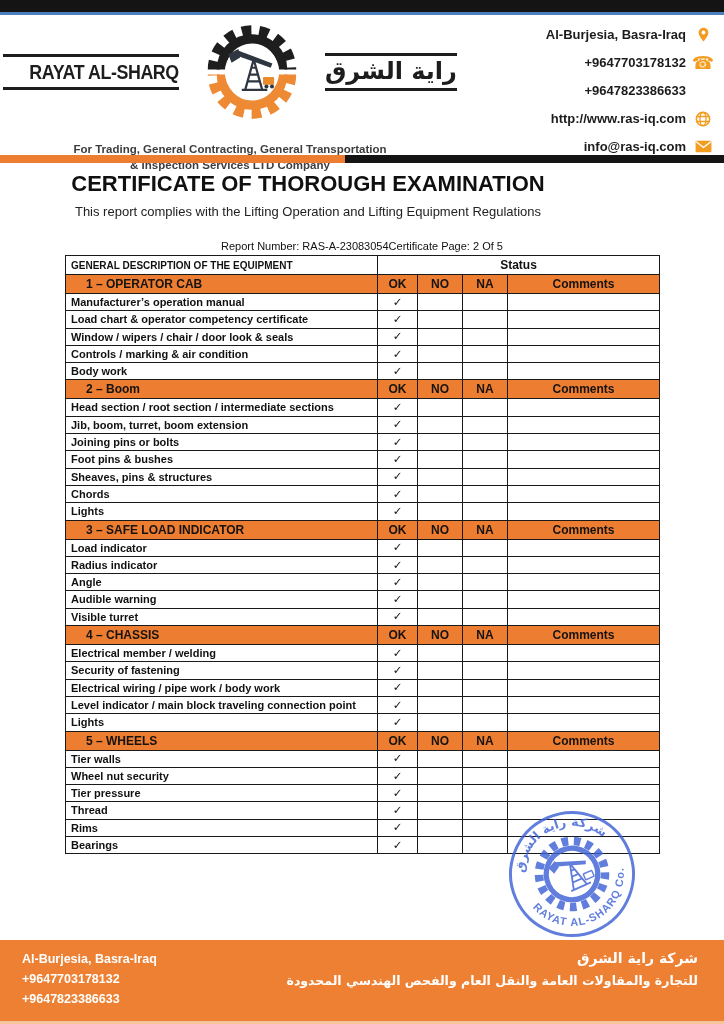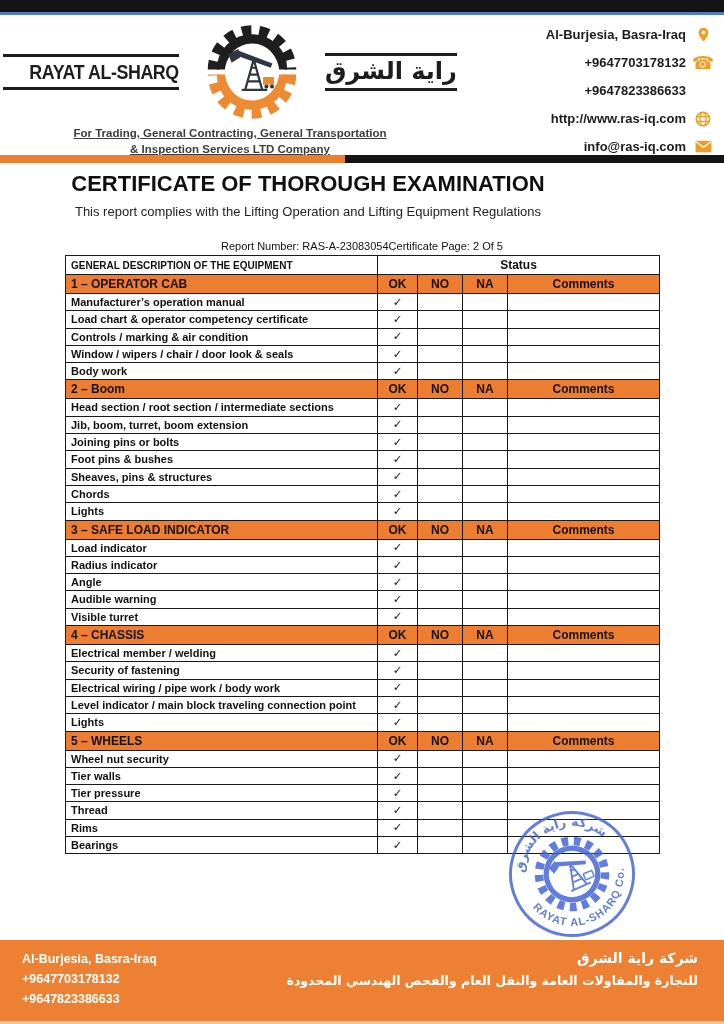--- a/index.html
+++ b/index.html
@@ -9,21 +9,21 @@
   .top-bar{position:absolute;top:0;left:0;width:724px;height:12px;background:#141414;border-bottom:3px solid #4d7ebd;}
 
   
   .logo-block{position:absolute;left:55px;top:22px;width:350px;text-align:center;}
   .logo-row{display:flex;align-items:center;justify-content:center;height:100px;gap:28px;}
   .name-block{display:flex;flex-direction:column;gap:3px;}
   .name-rule{height:3px;background:#1d1d1d;}
   .name-en{font-size:21px;font-weight:700;color:#1d1d1d;white-space:nowrap;transform:scaleX(.85);transform-origin:right center;display:inline-block;letter-spacing:-0.5px;}
   .name-ar{font-family:"DejaVu Sans",sans-serif;font-size:24px;font-weight:700;color:#1d1d1d;direction:rtl;white-space:nowrap;line-height:1.05;}
   .emblem{margin:0 -6px;flex:0 0 auto;}
-  .tagline{margin-top:3px;font-size:11.5px;font-weight:700;color:#3d3d3d;line-height:1.4;text-decoration:underline;}
+  .tagline{margin-top:19px;font-size:11.5px;font-weight:700;color:#3d3d3d;line-height:1.4;}
 
   
   .contacts{position:absolute;right:12px;top:26px;display:flex;flex-direction:column;gap:11px;align-items:flex-end;}
   .contact-row{display:flex;align-items:center;gap:8px;height:17px;}
   .contact-text{font-size:13px;font-weight:600;color:#1c1c1c;}
   .contact-icon{width:18px;height:18px;display:flex;justify-content:center;align-items:center;}
   .phone-glyph{color:#F39C1F;font-size:18px;line-height:1;font-family:"DejaVu Sans",sans-serif;}
 
   
   .divider{position:absolute;top:155px;left:0;width:724px;height:8px;
@@ -35,21 +35,21 @@
   .cert-subtitle{font-size:13px;color:#222;margin-top:7px;}
 
   
   .meta-row{position:absolute;top:240px;left:66px;width:592px;display:flex;justify-content:center;font-size:11px;color:#111;}
 
   
   .checklist{position:absolute;top:255px;left:65px;width:594px;border-collapse:collapse;table-layout:fixed;}
   .checklist td{border:1px solid #1a1a1a;overflow:hidden;}
   .desc-head{font-size:10px;font-weight:700;color:#111;padding:2px 5px;}
   .status-head{text-align:center;font-weight:700;font-size:12px;color:#111;padding:2px 0;}
-  .section-row td{background:#ED7D31;font-weight:700;font-size:12px;color:#161310;padding:2px 5px;}
+  .section-row td{background:#ED7D31;font-weight:700;font-size:12px;color:#161310;padding:2px 20px;}
   .section-row td.sec-col{text-align:center;padding:2px 1px;}
   .item-label{font-size:11px;font-weight:700;color:#111;padding:1px 5px;line-height:1.3;}
   .check{text-align:center;font-size:11.5px;color:#222;padding:0;line-height:1.3;}
   .comment-cell{padding:0;}
 
   
   .stamp{position:absolute;left:506px;top:808px;width:132px;height:132px;transform:rotate(-24deg);opacity:.82;}
 
   
   .footer{position:absolute;left:0;bottom:0;width:724px;height:84px;background:#ED8032;border-bottom:3px solid #f4c49b;box-sizing:border-box;}
@@ -192,28 +192,28 @@
           <td class="comment-cell"></td>
         </tr>
         <tr>
           <td class="item-label">Load chart &amp; operator competency certificate</td>
           <td class="check">✓</td>
           <td class="check"></td>
           <td class="check"></td>
           <td class="comment-cell"></td>
         </tr>
         <tr>
+          <td class="item-label">Window / wipers / chair / door look &amp; seals</td>
+          <td class="check">✓</td>
+          <td class="check"></td>
+          <td class="check"></td>
+          <td class="comment-cell"></td>
+        </tr>
+        <tr>
           <td class="item-label">Controls / marking &amp; air condition</td>
-          <td class="check">✓</td>
-          <td class="check"></td>
-          <td class="check"></td>
-          <td class="comment-cell"></td>
-        </tr>
-        <tr>
-          <td class="item-label">Window / wipers / chair / door look &amp; seals</td>
           <td class="check">✓</td>
           <td class="check"></td>
           <td class="check"></td>
           <td class="comment-cell"></td>
         </tr>
         <tr>
           <td class="item-label">Body work</td>
           <td class="check">✓</td>
           <td class="check"></td>
           <td class="check"></td>
@@ -360,28 +360,28 @@
           <td class="comment-cell"></td>
         </tr>
         <tr class="section-row">
           <td class="sec-title">5 – WHEELS</td>
           <td class="sec-col">OK</td>
           <td class="sec-col">NO</td>
           <td class="sec-col">NA</td>
           <td class="sec-col">Comments</td>
         </tr>
         <tr>
+          <td class="item-label">Tier walls</td>
+          <td class="check">✓</td>
+          <td class="check"></td>
+          <td class="check"></td>
+          <td class="comment-cell"></td>
+        </tr>
+        <tr>
           <td class="item-label">Wheel nut security</td>
-          <td class="check">✓</td>
-          <td class="check"></td>
-          <td class="check"></td>
-          <td class="comment-cell"></td>
-        </tr>
-        <tr>
-          <td class="item-label">Tier walls</td>
           <td class="check">✓</td>
           <td class="check"></td>
           <td class="check"></td>
           <td class="comment-cell"></td>
         </tr>
         <tr>
           <td class="item-label">Tier pressure</td>
           <td class="check">✓</td>
           <td class="check"></td>
           <td class="check"></td>

